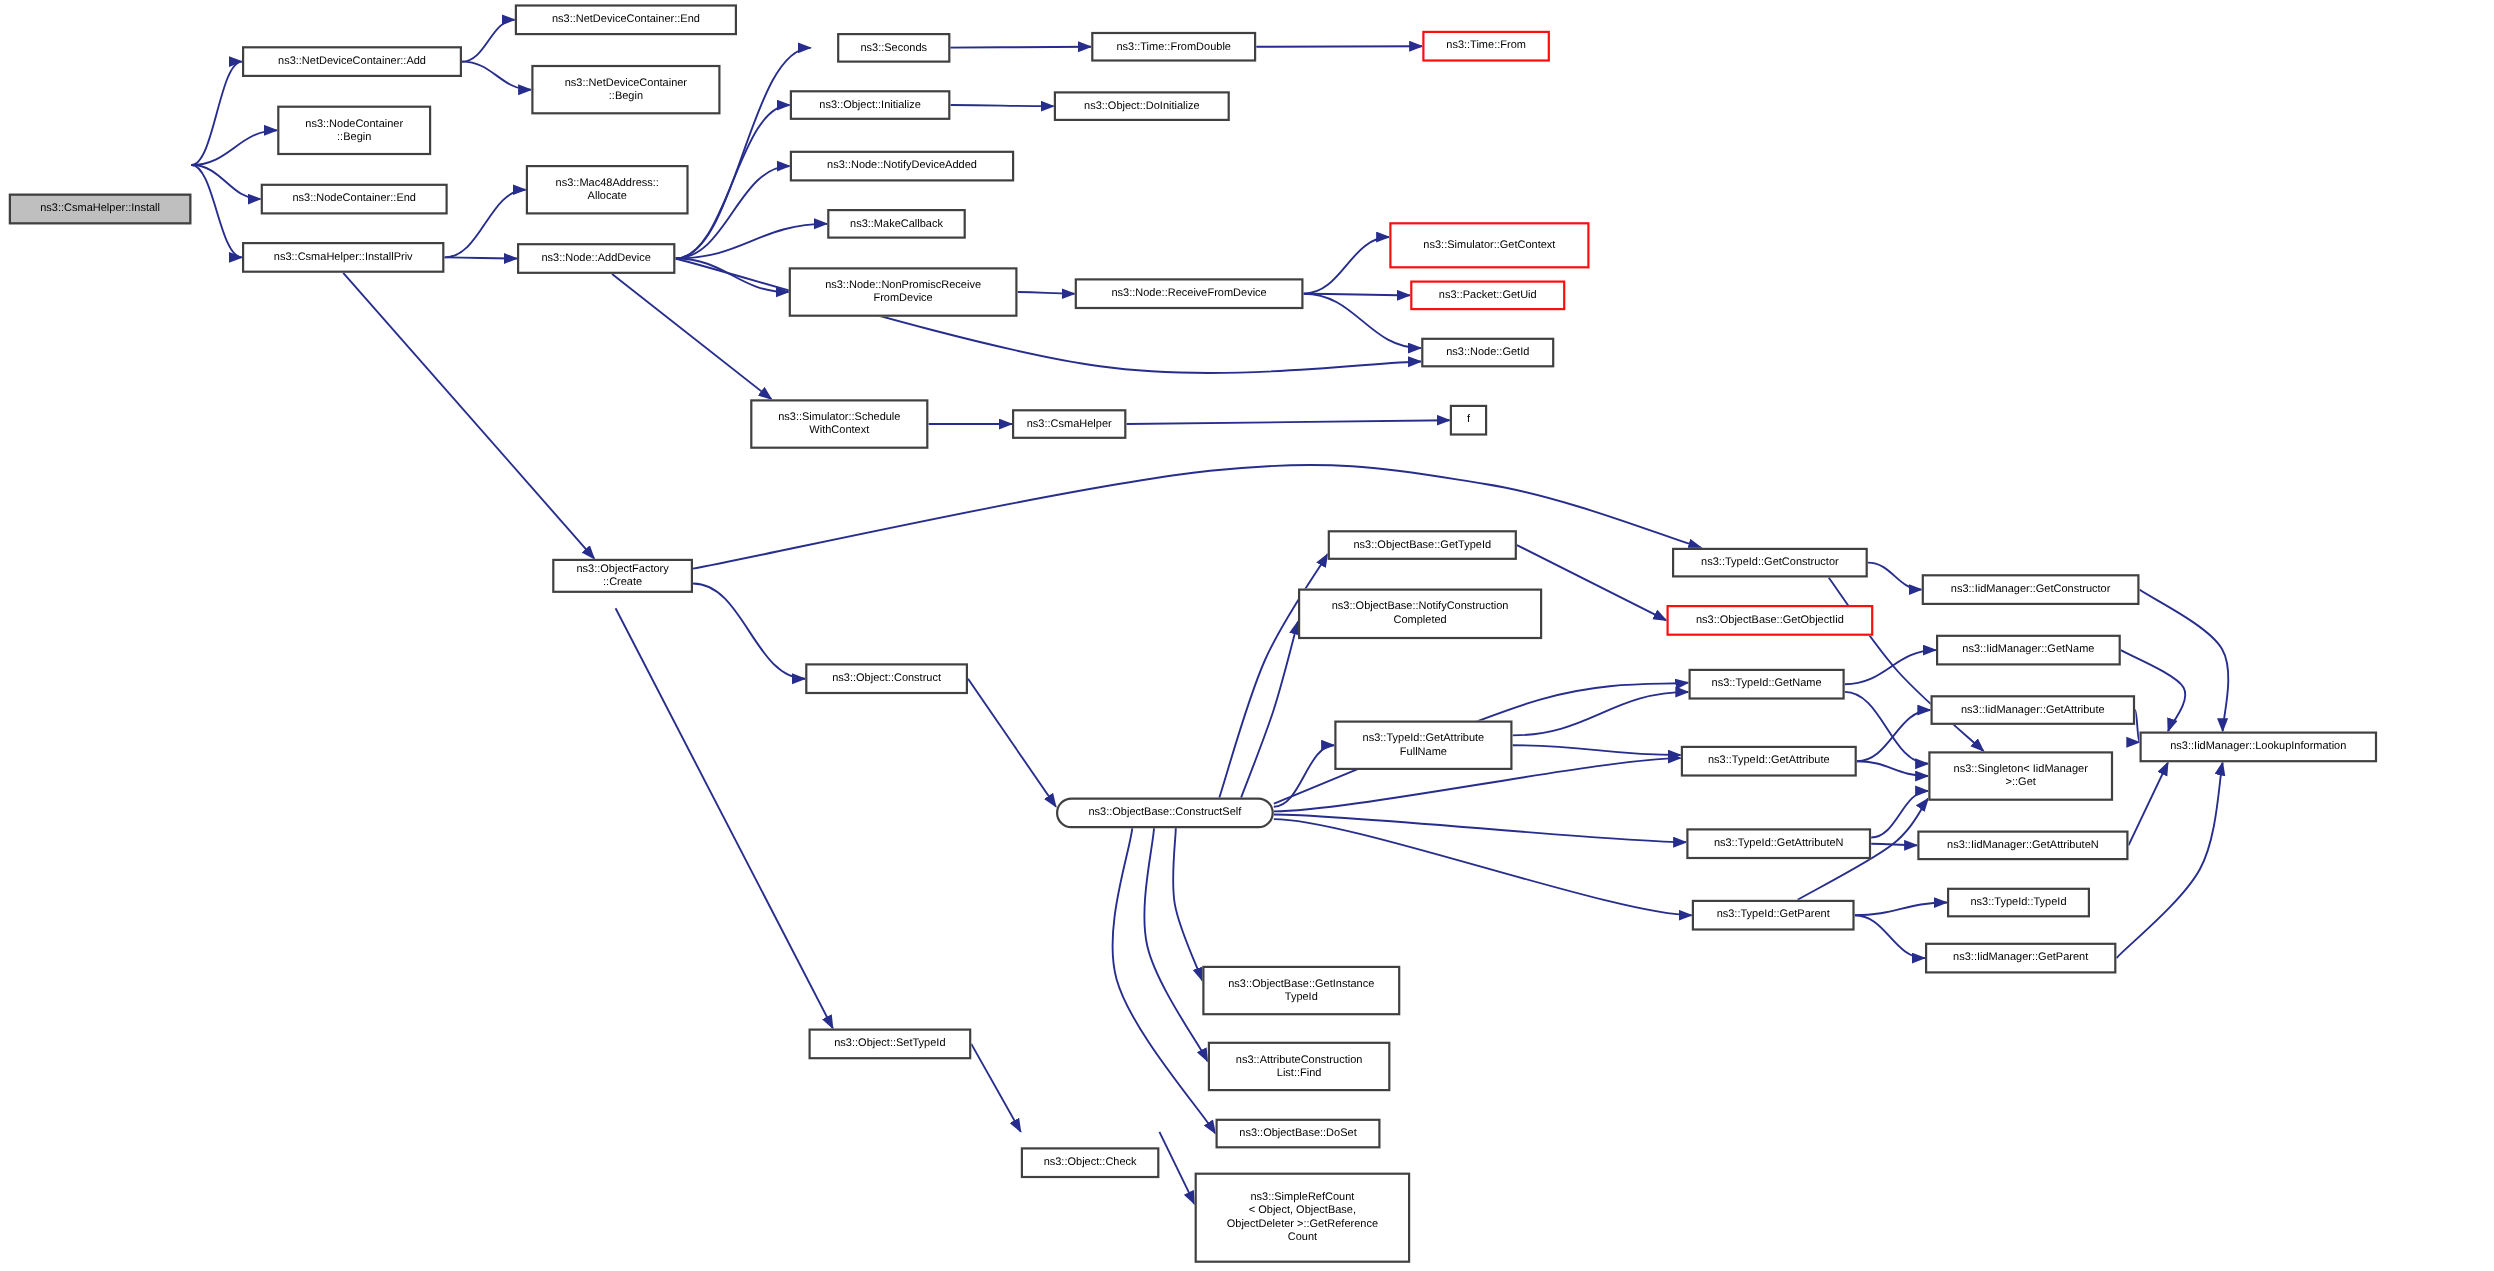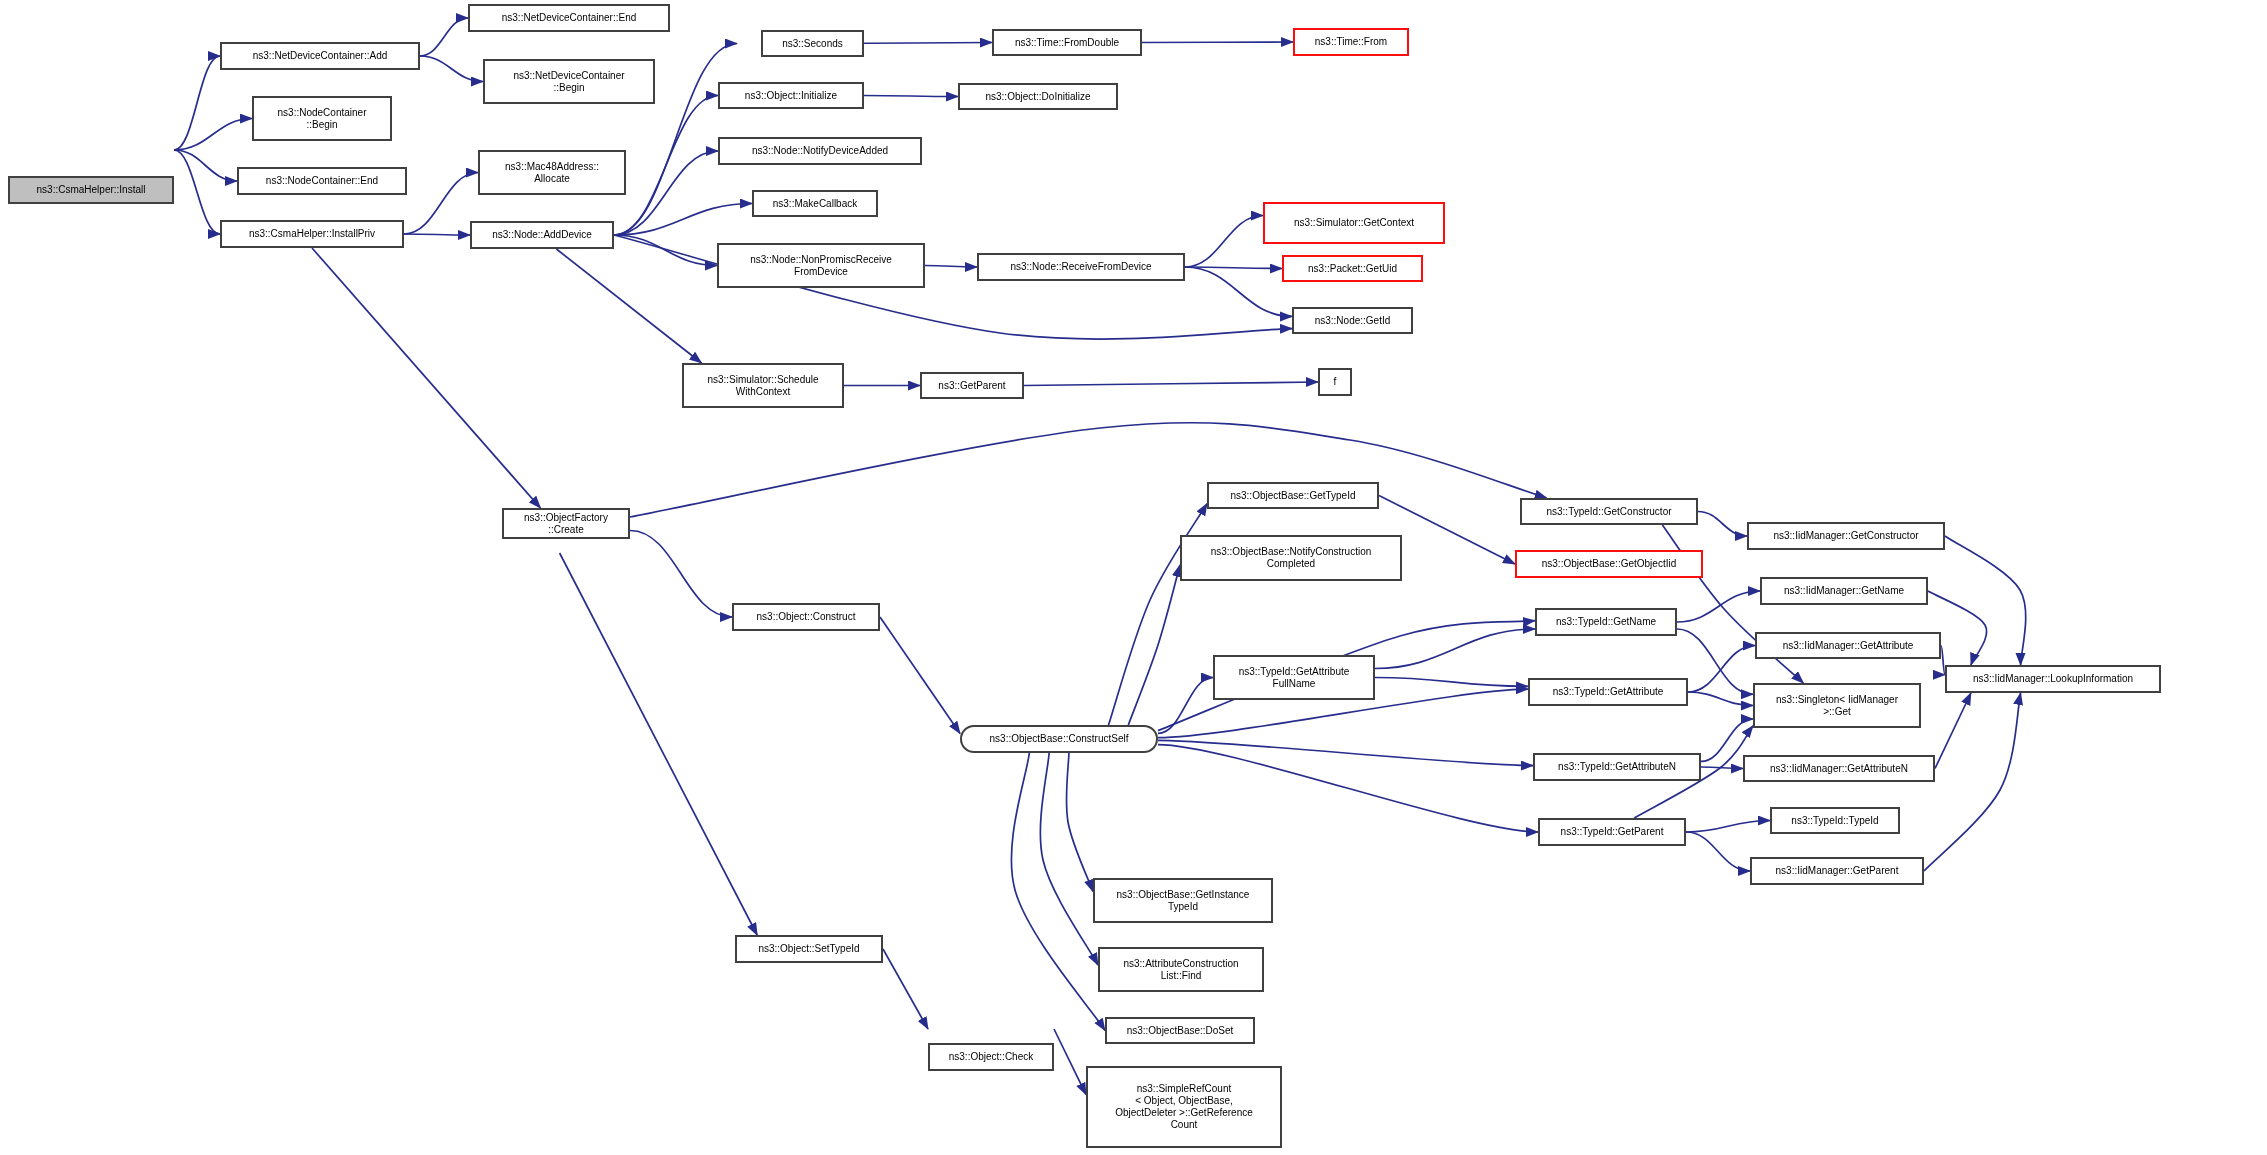--- a/index.html
+++ b/index.html
@@ -131,21 +131,21 @@
     </div>
     <div class="node" style="left: 717px; top: 243px; width: 208px; height: 45px;">
       <span>ns3::Node::NonPromiscReceive
 FromDevice</span>
     </div>
     <div class="node" style="left: 682px; top: 363px; width: 162px; height: 45px;">
       <span>ns3::Simulator::Schedule
 WithContext</span>
     </div>
     <div class="node" style="left: 920px; top: 372px; width: 104px; height: 27px;">
-      <span>ns3::GetParent</span>
+      <span>ns3::CsmaHelper</span>
     </div>
     <div class="node" style="left: 1318px; top: 368px; width: 34px; height: 28px;">
       <span>f</span>
     </div>
     <div class="node" style="left: 992px; top: 29px; width: 150px; height: 27px;">
       <span>ns3::Time::FromDouble</span>
     </div>
     <div class="node" style="left: 958px; top: 83px; width: 160px; height: 27px;">
       <span>ns3::Object::DoInitialize</span>
     </div>

